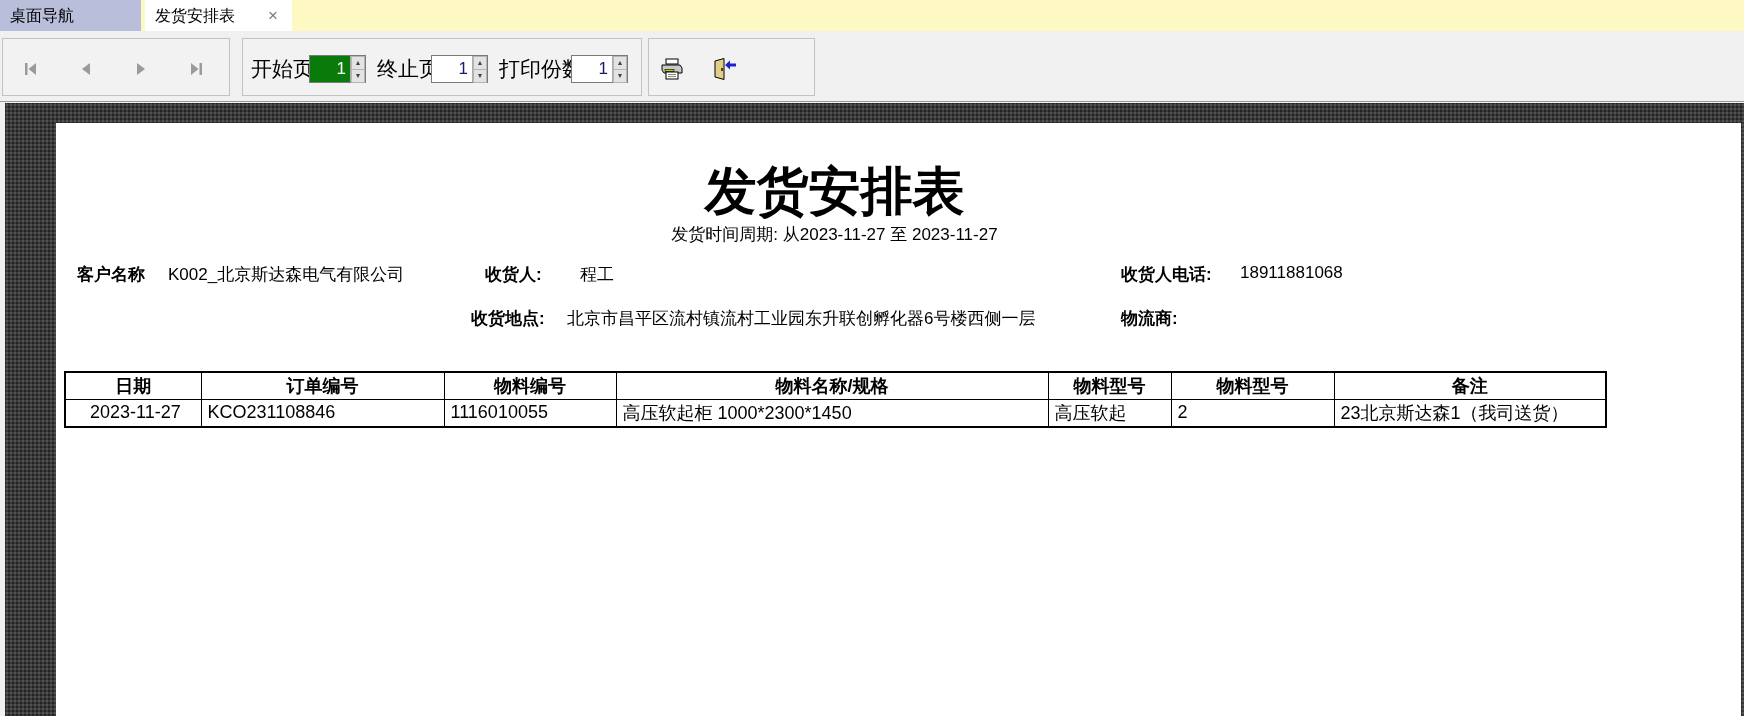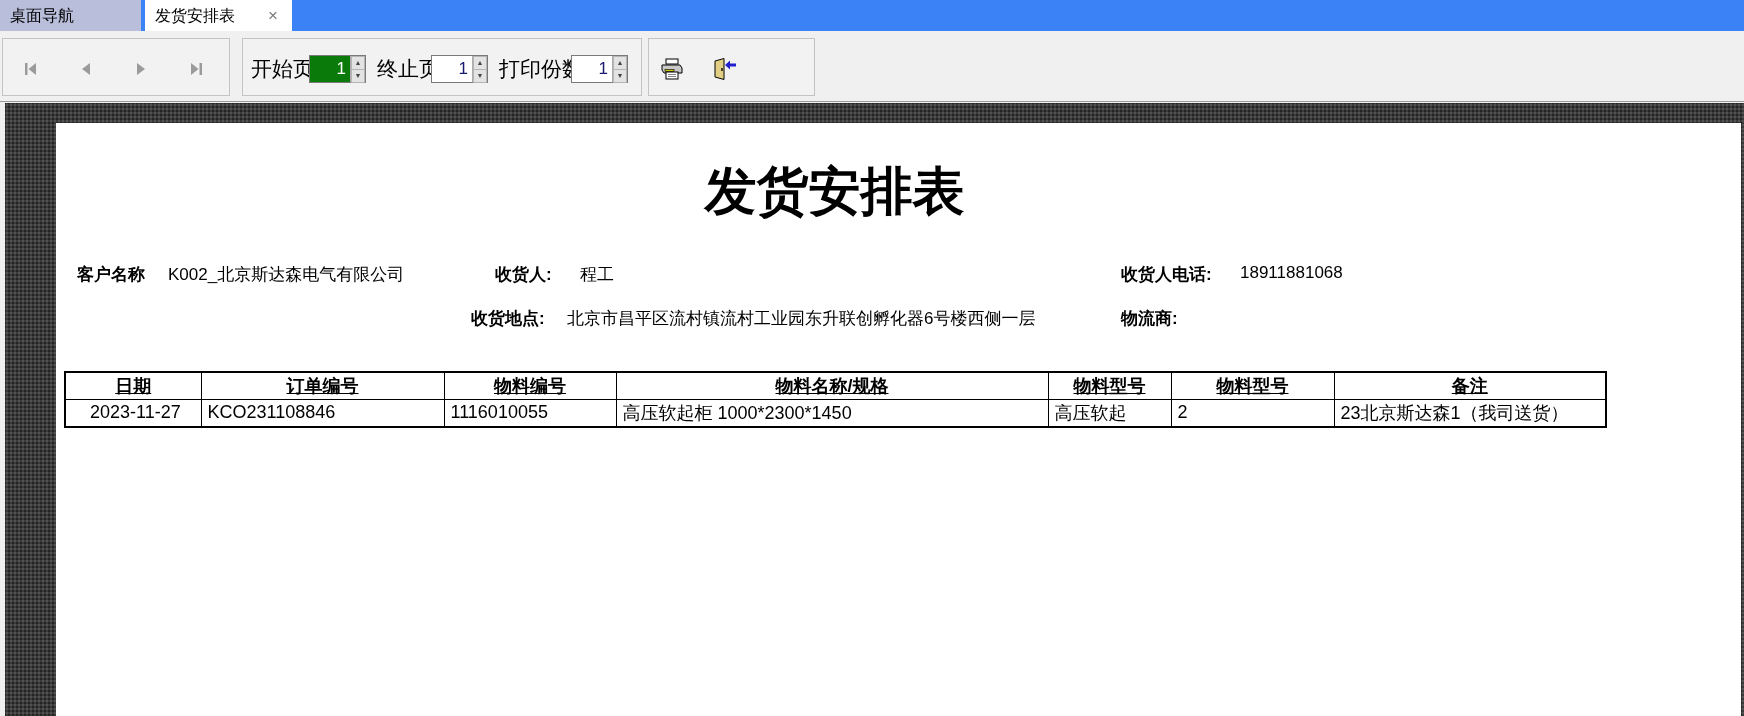--- a/index.html
+++ b/index.html
@@ -1,20 +1,20 @@
 <!DOCTYPE html>
 <html><head>
 <meta charset="utf-8">
 <style>
   * { margin:0; padding:0; box-sizing:border-box; }
   html,body { width:1744px; height:716px; overflow:hidden;
     font-family:"Liberation Sans","DejaVu Sans",sans-serif; background:#f0f0f0; }
 
   
-  .tabbar { position:absolute; top:0; left:0; width:1744px; height:31px; background:#3b82f6; }
+  .tabbar { position:absolute; top:0; left:0; width:1744px; height:31px; background:#fef9c3; }
   .tab { position:absolute; top:0; height:31px; font-size:16px; line-height:31px; color:#000;
          padding-left:10px; white-space:nowrap; }
   .tab-inactive { left:0; width:141px; background:#b9bedb; }
   .tab-active { left:145px; width:147px; background:#ffffff; }
   .tab-close { position:absolute; right:14px; top:0; font-size:17px; color:#7a7a7a; cursor:default; }
 
   
   .toolbar { position:absolute; top:31px; left:0; width:1744px; height:70px; background:#f0f0f0; }
   .tgroup { position:absolute; top:7px; height:58px; border:1px solid #c3c3c3; background:#f2f2f2; }
   .g-nav { left:2px; width:228px; }
@@ -53,21 +53,21 @@
             font-family:"DejaVu Serif","Liberation Serif",serif; font-weight:bold; font-size:52px; }
   .rsub { position:absolute; top:100px; left:0; width:100%; text-align:center; font-size:17px; }
   .finfo { position:absolute; font-size:17px; white-space:nowrap; }
   .blb { font-weight:bold; }
   .irow1 { top:140px; } .irow2 { top:184px; }
 
   .rtable { position:absolute; top:248px; left:0; border-collapse:collapse; table-layout:fixed;
             width:1541px; font-size:18px; }
   .rtable th, .rtable td { border:1px solid #000; overflow:hidden; white-space:nowrap; }
   .rtable { border:2px solid #000; }
-  .rtable th { height:27px; font-weight:bold; text-align:center;text-decoration:underline; }
+  .rtable th { height:27px; font-weight:bold; text-align:center; }
   .rtable td { height:28px; text-align:left; padding-left:6px; }
   .rtable td.c-date { text-align:left; padding-left:24px; }
 </style>
 </head>
 <body>
 
 <div class="tabbar">
   <div class="tab tab-inactive">
     <span>桌面导航</span>
   </div>
@@ -151,27 +151,28 @@
     </button>
   </div>
 </div>
 
 <div class="preview">
   <div class="darkzone">
     <div class="page">
       <div class="rwrap">
 
         <div class="rtitle">发货安排表</div>
+        <div class="rsub">发货时间周期: 从2023-11-27 至 2023-11-27</div>
 
         <div class="finfo irow1" style="left:13px;">
           <span class="blb">客户名称</span>
         </div>
         <div class="finfo irow1" style="left:104px;">K002_北京斯达森电气有限公司</div>
 
-        <div class="finfo irow1 blb" style="left:431px;text-align:center;">收货人:</div>
+        <div class="finfo irow1 blb" style="left:421px;text-align:center;">收货人:</div>
         <div class="finfo irow1" style="left:516px;">程工</div>
 
         <div class="finfo irow1 blb" style="left:1057px;">收货人电话:</div>
         <div class="finfo irow1" style="left:1176px;">18911881068</div>
 
         <div class="finfo irow2 blb" style="left:407px;">收货地点:</div>
         <div class="finfo irow2" style="left:503px;">北京市昌平区流村镇流村工业园东升联创孵化器6号楼西侧一层</div>
 
         <div class="finfo irow2 blb" style="left:1057px;">物流商:</div>
         <div class="finfo irow2" style="left:1160px;"></div>

